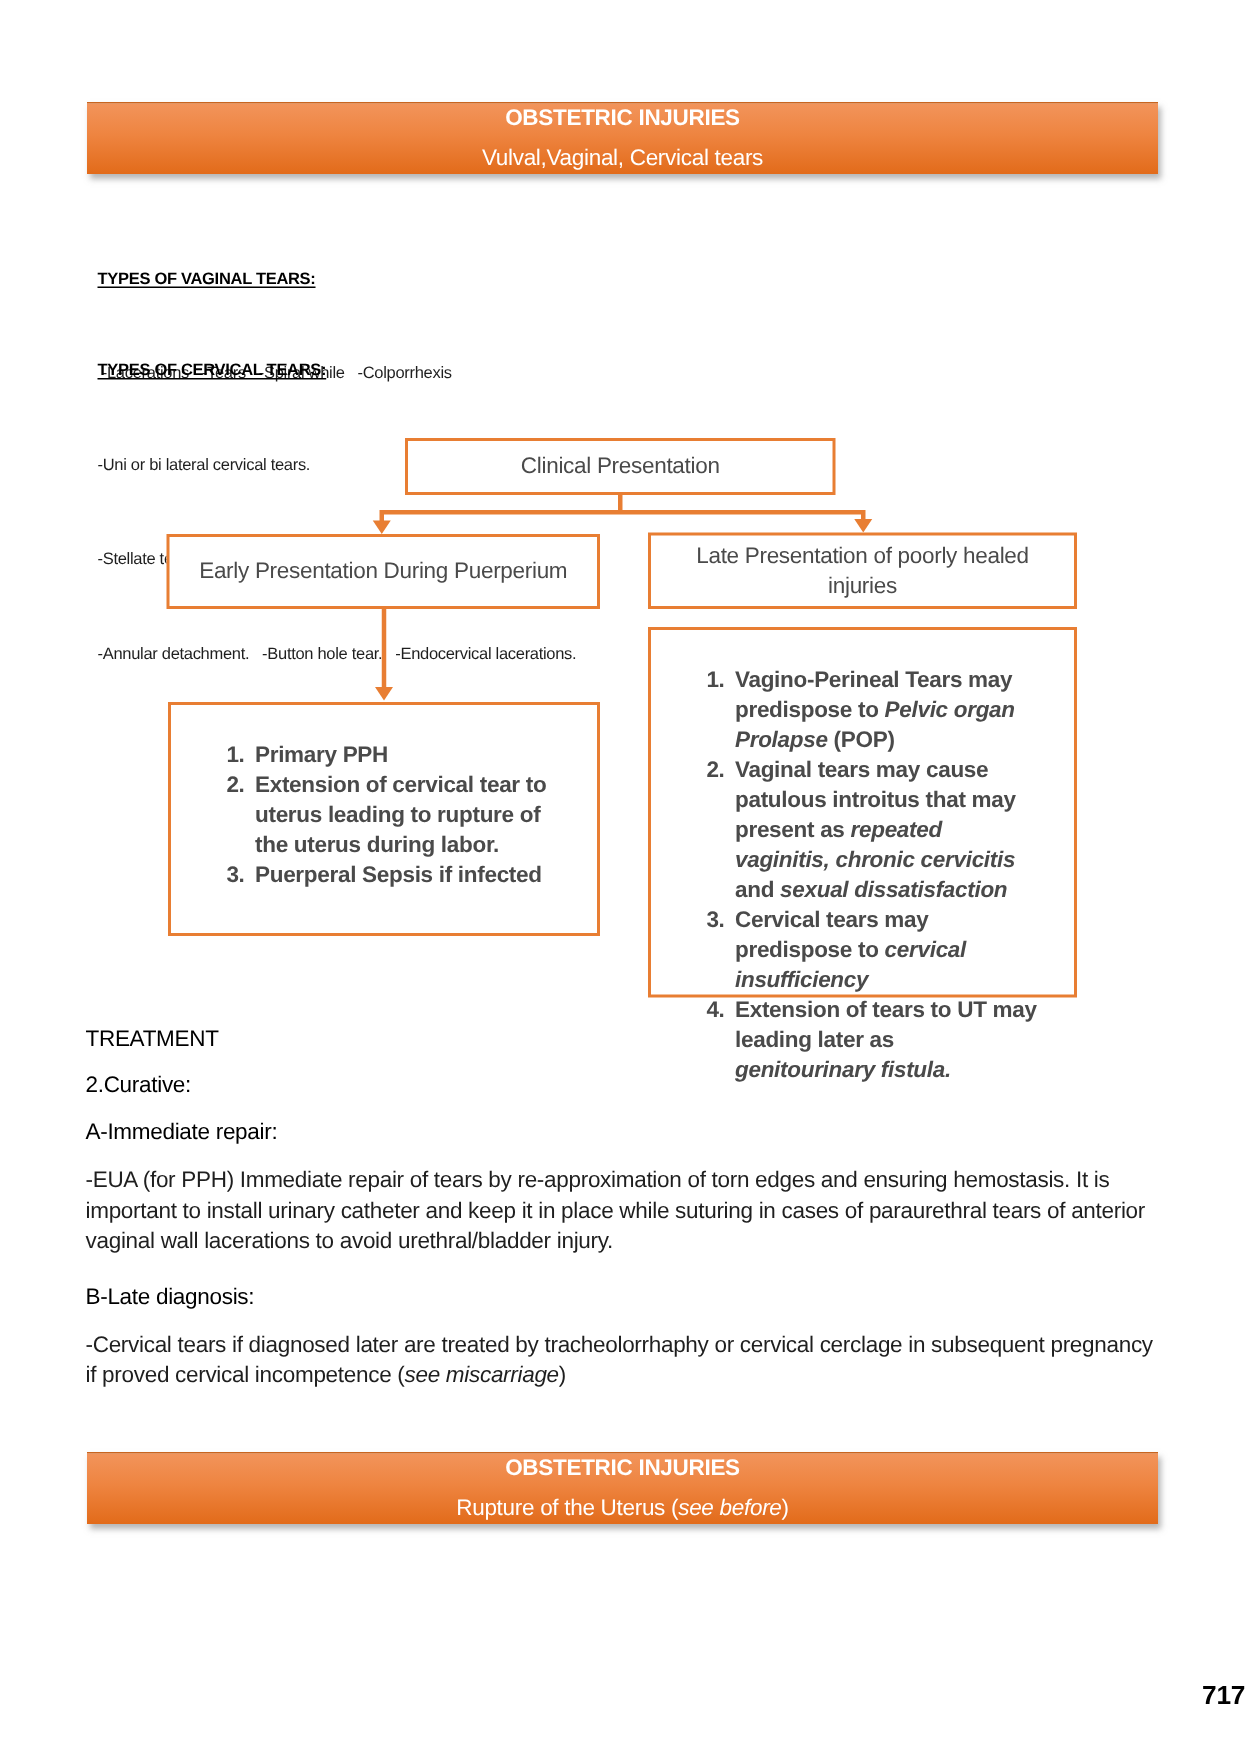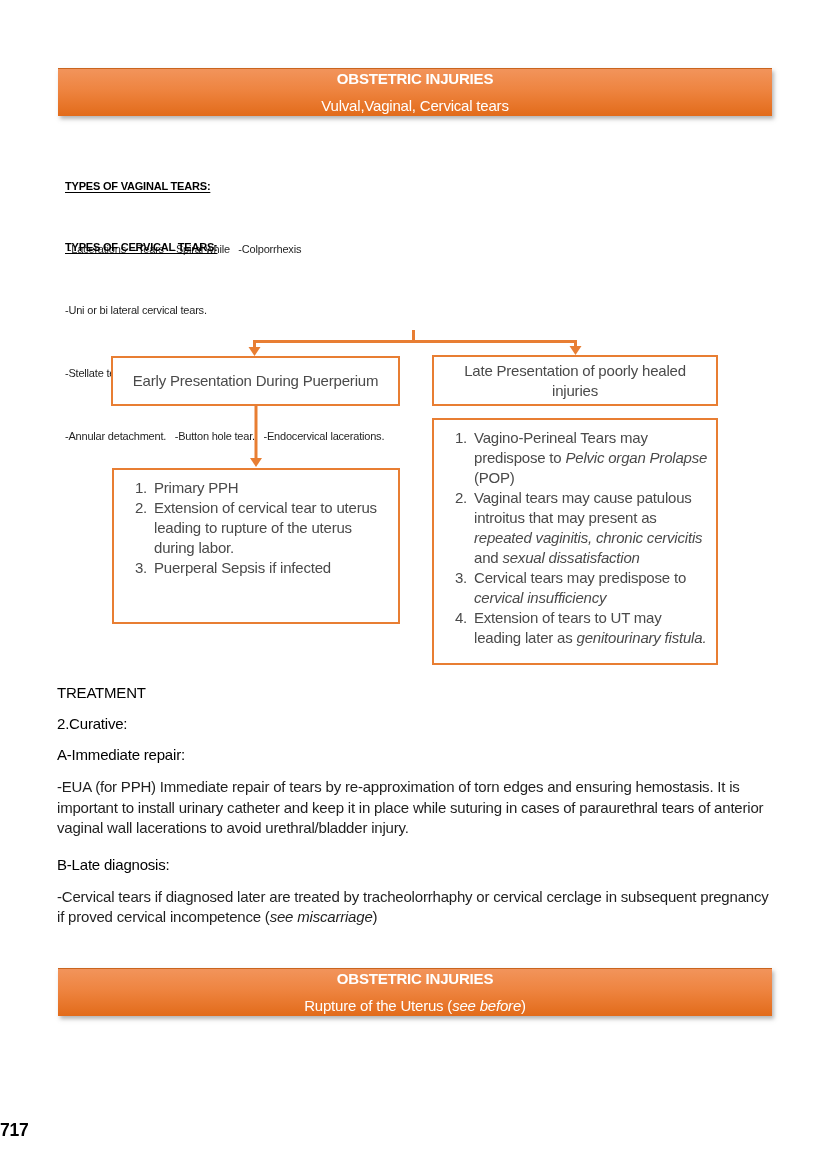--- a/index.html
+++ b/index.html
@@ -20,29 +20,29 @@
   
   .sect{position:absolute;left:65px;font-size:11px;line-height:21px;white-space:pre-wrap;}
   .sect .hd{font-weight:bold;text-decoration:underline;text-underline-offset:2px;color:#000;}
   
   .fc-box{
     position:absolute;border:2px solid #e87e33;background:#ffffff;color:#4a4a4a;
     font-size:15px;line-height:20px;box-sizing:border-box;
   }
   .fc-center{display:flex;align-items:center;justify-content:center;text-align:center;padding:2px 8px;}
   .fc-list{padding:8px 8px 4px 4px;}
-  .fc-list ol{margin:0;padding-left:33px;}
+  .fc-list ol{margin:16px;padding-left:33px;font-weight:bold;}
   .fc-list li{padding-left:3px;margin:0;}
   svg.connectors{position:absolute;left:0;top:0;pointer-events:none;}
   
   .treatment{position:absolute;left:57px;top:676px;width:722px;font-size:15px;}
   .treatment .t-hd{font-weight:normal;color:#000;line-height:18px;margin:8px 0 13px 0;}
   .treatment p.body{margin:0 0 17px 0;line-height:20.5px;}
   
-  .page-number{position:absolute;left:0;top:1120px;width:830px;text-align:left;
+  .page-number{position:absolute;left:0;top:1120px;width:830px;text-align:right;
     font-weight:bold;font-size:17.5px;color:#000;}
   i{font-style:italic;}
 </style>
 </head>
 <body>
 
 <div class="page">
 
   <div class="banner" style="top:68px;">
     <div class="b-title">OBSTETRIC INJURIES</div>
@@ -69,20 +69,23 @@
       <path d="M575.5 340 V347"></path>
       <path d="M256 406 V459"></path>
     </g>
     <g fill="#e87e33" stroke="none">
       <polygon points="248.5,347 260.5,347 254.5,356"></polygon>
       <polygon points="569.5,346 581.5,346 575.5,355"></polygon>
       <polygon points="250,458 262,458 256,467"></polygon>
     </g>
   </svg>
 
+  <div class="fc-box fc-center" style="left:270px;top:292px;width:287px;height:38px;">
+    <span>Clinical Presentation</span>
+  </div>
 
   <div class="fc-box fc-center" style="left:111px;top:356px;width:289px;height:50px;">
     <span>Early Presentation During Puerperium</span>
   </div>
 
   <div class="fc-box fc-center" style="left:432px;top:355px;width:286px;height:51px;">
     <span>Late Presentation of poorly healed injuries</span>
   </div>
 
   <div class="fc-box fc-list" style="left:112px;top:468px;width:288px;height:156px;">

